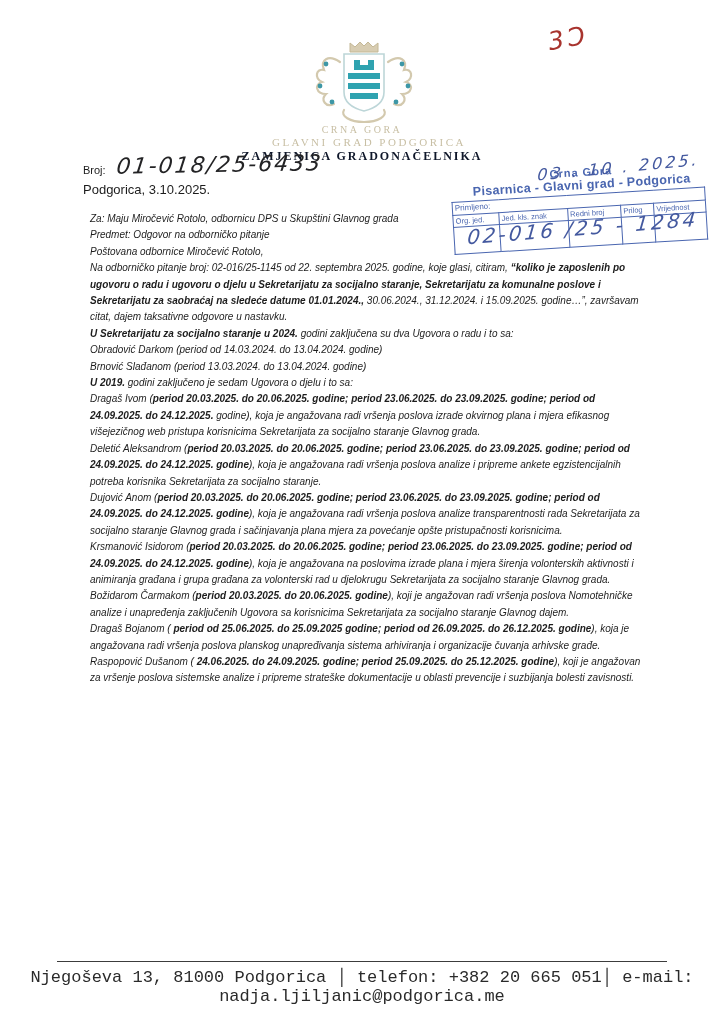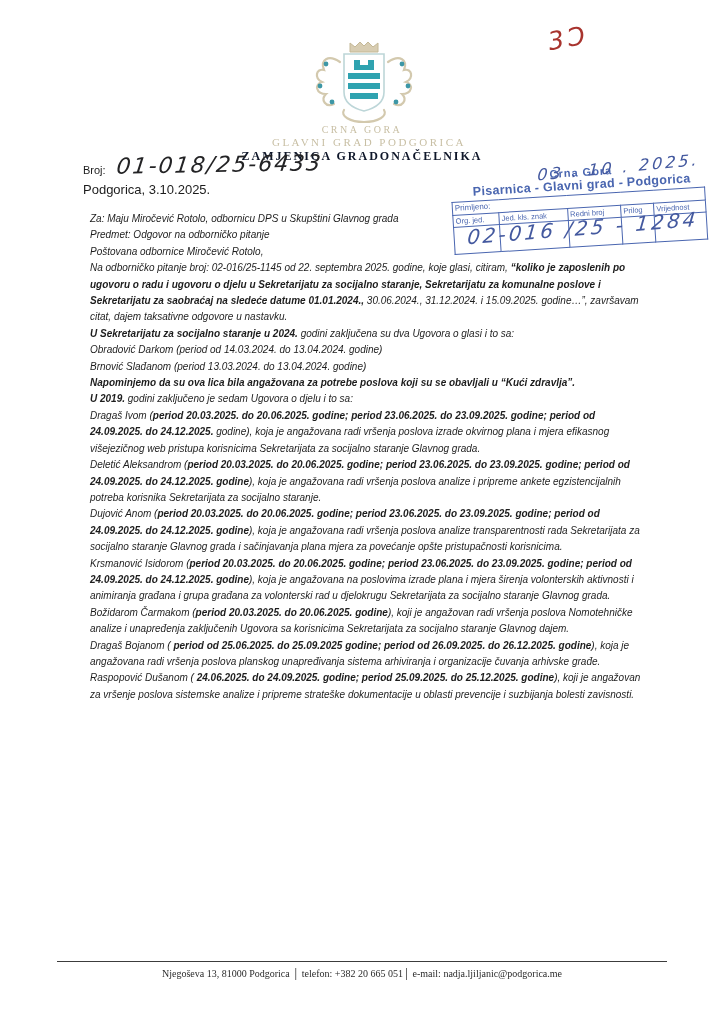--- a/index.html
+++ b/index.html
@@ -63,21 +63,21 @@
     position:absolute; left:90px; top:211px; width:560px;
     font-size:10px; line-height:16.4px; color:#1d1d1d;font-style:italic;
   }
   .block + .block { }
   .para { margin:0; }
   .b { font-weight:bold; }
   
   .footer-rule { position:absolute; left:57px; width:610px; top:961px; border-top:1.4px solid #3c3c3c; }
   .footer-text {
     position:absolute; top:968px; left:0; width:724px; text-align:center;
-    font-family:Liberation Serif, serif; font-size:10px; color:#2a2a2a;
+    font-family:Liberation Mono, monospace; font-size:17px; color:#2a2a2a;
   }
 </style>
 </head>
 <body>
 
 <div class="page">
 
   <div class="red-mark">3Ɔ</div>
 
   <div class="crest">
@@ -151,26 +151,25 @@
       <div class="block">
         <p class="para"><span>Predmet: Odgovor na odborničko pitanje</span></p>
       </div>
       <div class="block">
         <p class="para"><span>Poštovana odbornice Miročević Rotolo,</span></p>
       </div>
       <div class="block">
         <p class="para"><span>Na odborničko pitanje broj: 02-016/25-1145 od 22. septembra 2025. godine, koje glasi, citiram, </span><span class="b">“koliko je zaposlenih po ugovoru o radu i ugovoru o djelu u Sekretarijatu za  socijalno staranje, Sekretarijatu za komunalne poslove i Sekretarijatu za saobraćaj na sledeće datume 01.01.2024.,</span><span> 30.06.2024., 31.12.2024. i 15.09.2025. godine…”, završavam citat, dajem taksativne odgovore u nastavku.</span></p>
       </div>
       <div class="block">
-        <p class="para"><span class="b">U Sekretarijatu za socijalno staranje u 2024.</span><span> godini zaključena su dva Ugovora o glasi i to sa:</span></p>
+        <p class="para"><span class="b">U Sekretarijatu za socijalno staranje u 2024.</span><span> godini zaključena su dva Ugovora o radu i to sa:</span></p>
       </div>
       <div class="block">
         <p class="para"><span>Obradović Darkom (period od 14.03.2024. do 13.04.2024. godine)</span></p>
         <p class="para"><span>Brnović Slađanom (period 13.03.2024. do 13.04.2024. godine)</span></p>
-        <p class="para"><span class="b">Napominjemo da su ova lica bila angažovana za potrebe poslova koji su se obavljali u “Kući zdravlja”.</span></p>
       </div>
       <div class="block">
         <p class="para"><span class="b">U 2019.</span><span> godini zaključeno je sedam Ugovora o djelu i to sa:</span></p>
         <p class="para"><span>Dragaš Ivom (</span><span class="b">period 20.03.2025. do 20.06.2025. godine; period 23.06.2025. do 23.09.2025. godine; period od 24.09.2025. do 24.12.2025.</span><span> godine), koja je angažovana radi vršenja poslova izrade okvirnog plana i mjera efikasnog višejezičnog web pristupa korisnicima Sekretarijata za socijalno staranje Glavnog grada.</span></p>
         <p class="para"><span>Deletić Aleksandrom (</span><span class="b">period 20.03.2025. do 20.06.2025. godine; period 23.06.2025. do 23.09.2025. godine; period od 24.09.2025. do 24.12.2025. godine</span><span>), koja je angažovana radi vršenja poslova analize i pripreme ankete egzistencijalnih potreba korisnika Sekretarijata za socijalno staranje.</span></p>
         <p class="para"><span>Dujović Anom (</span><span class="b">period 20.03.2025. do 20.06.2025. godine; period 23.06.2025. do 23.09.2025. godine; period od 24.09.2025. do 24.12.2025. godine</span><span>), koja je angažovana radi vršenja poslova analize transparentnosti rada Sekretarijata za socijalno staranje Glavnog grada i sačinjavanja plana mjera za povećanje opšte pristupačnosti korisnicima.</span></p>
       </div>
       <div class="block">
         <p class="para"><span>Krsmanović Isidorom (</span><span class="b">period 20.03.2025. do 20.06.2025. godine; period 23.06.2025. do 23.09.2025. godine; period od 24.09.2025. do 24.12.2025. godine</span><span>), koja je angažovana na poslovima izrade plana i mjera širenja volonterskih aktivnosti i animiranja građana i grupa građana za volonterski rad u djelokrugu Sekretarijata za socijalno staranje Glavnog grada.</span></p>
         <p class="para"><span>Božidarom Čarmakom (</span><span class="b">period 20.03.2025. do 20.06.2025. godine</span><span>), koji je angažovan radi vršenja poslova Nomotehničke analize i unapređenja zaključenih Ugovora sa korisnicima Sekretarijata za socijalno staranje Glavnog dajem.</span></p>

